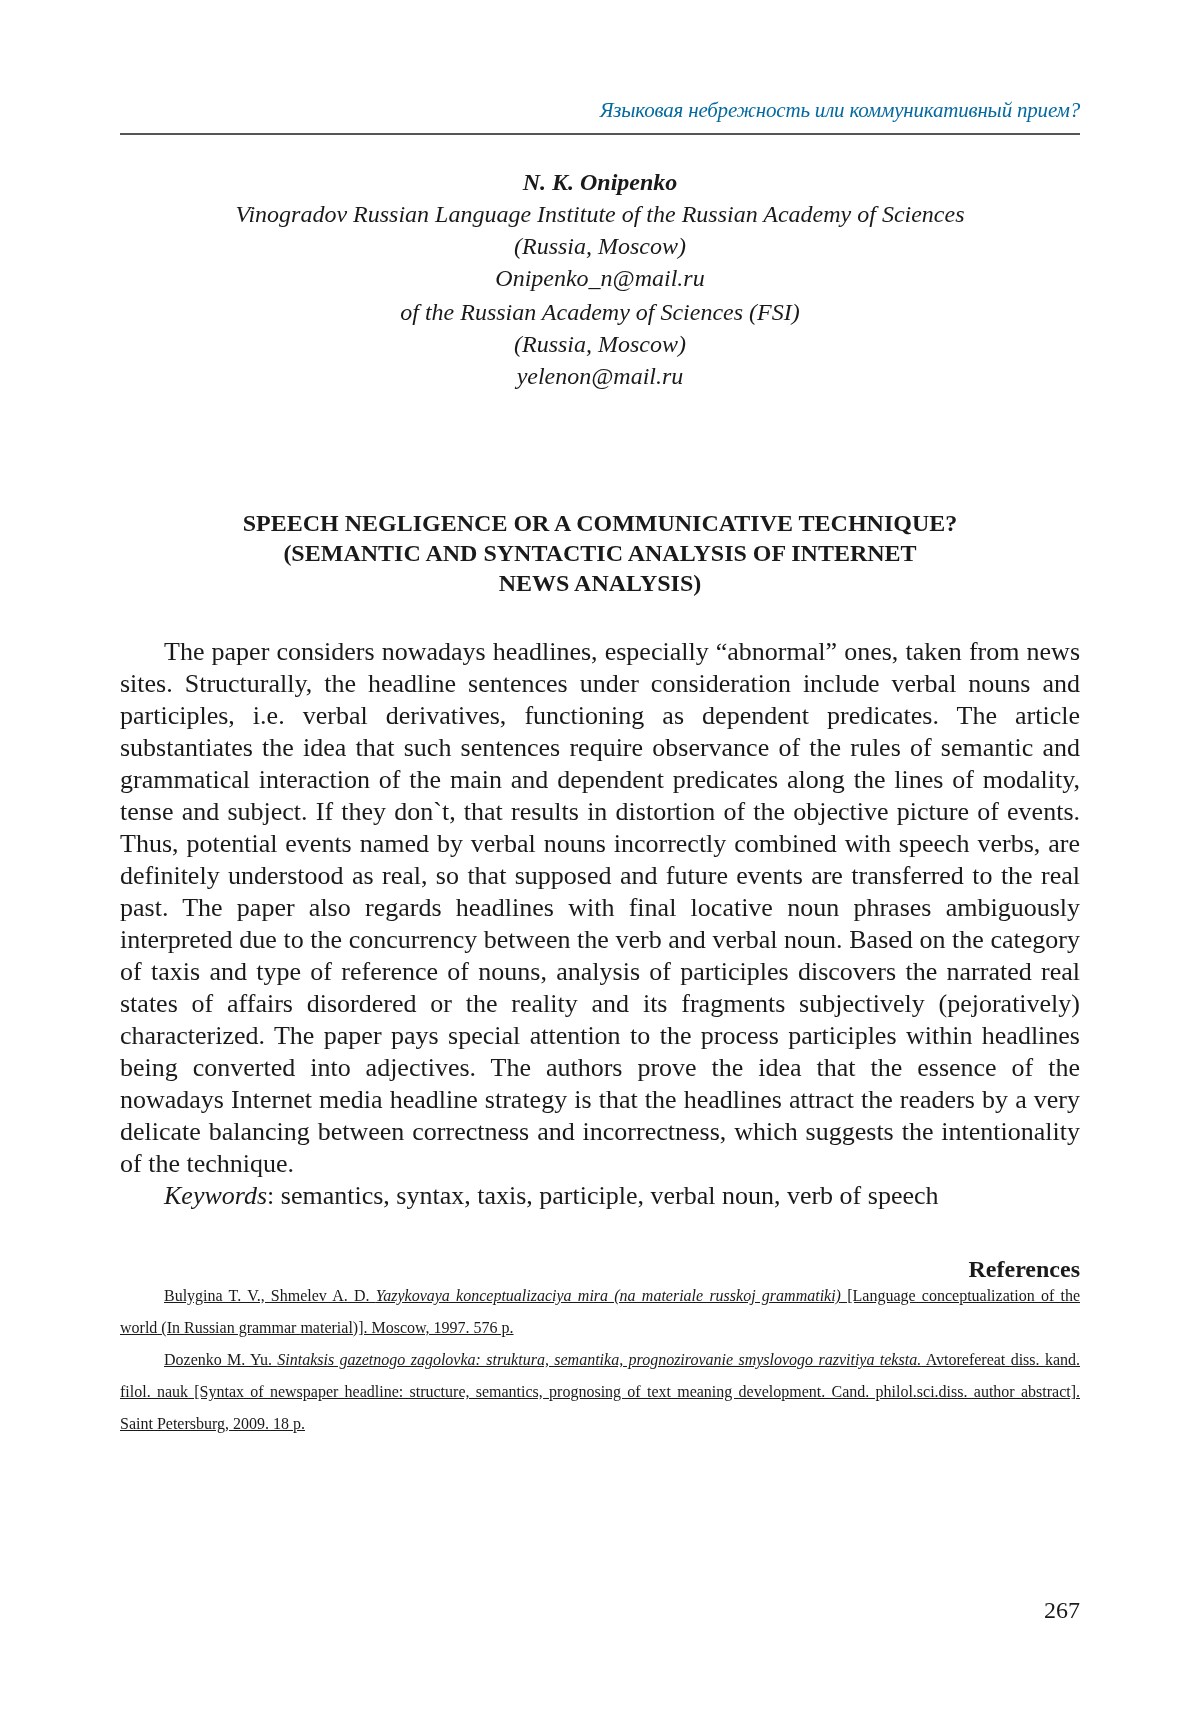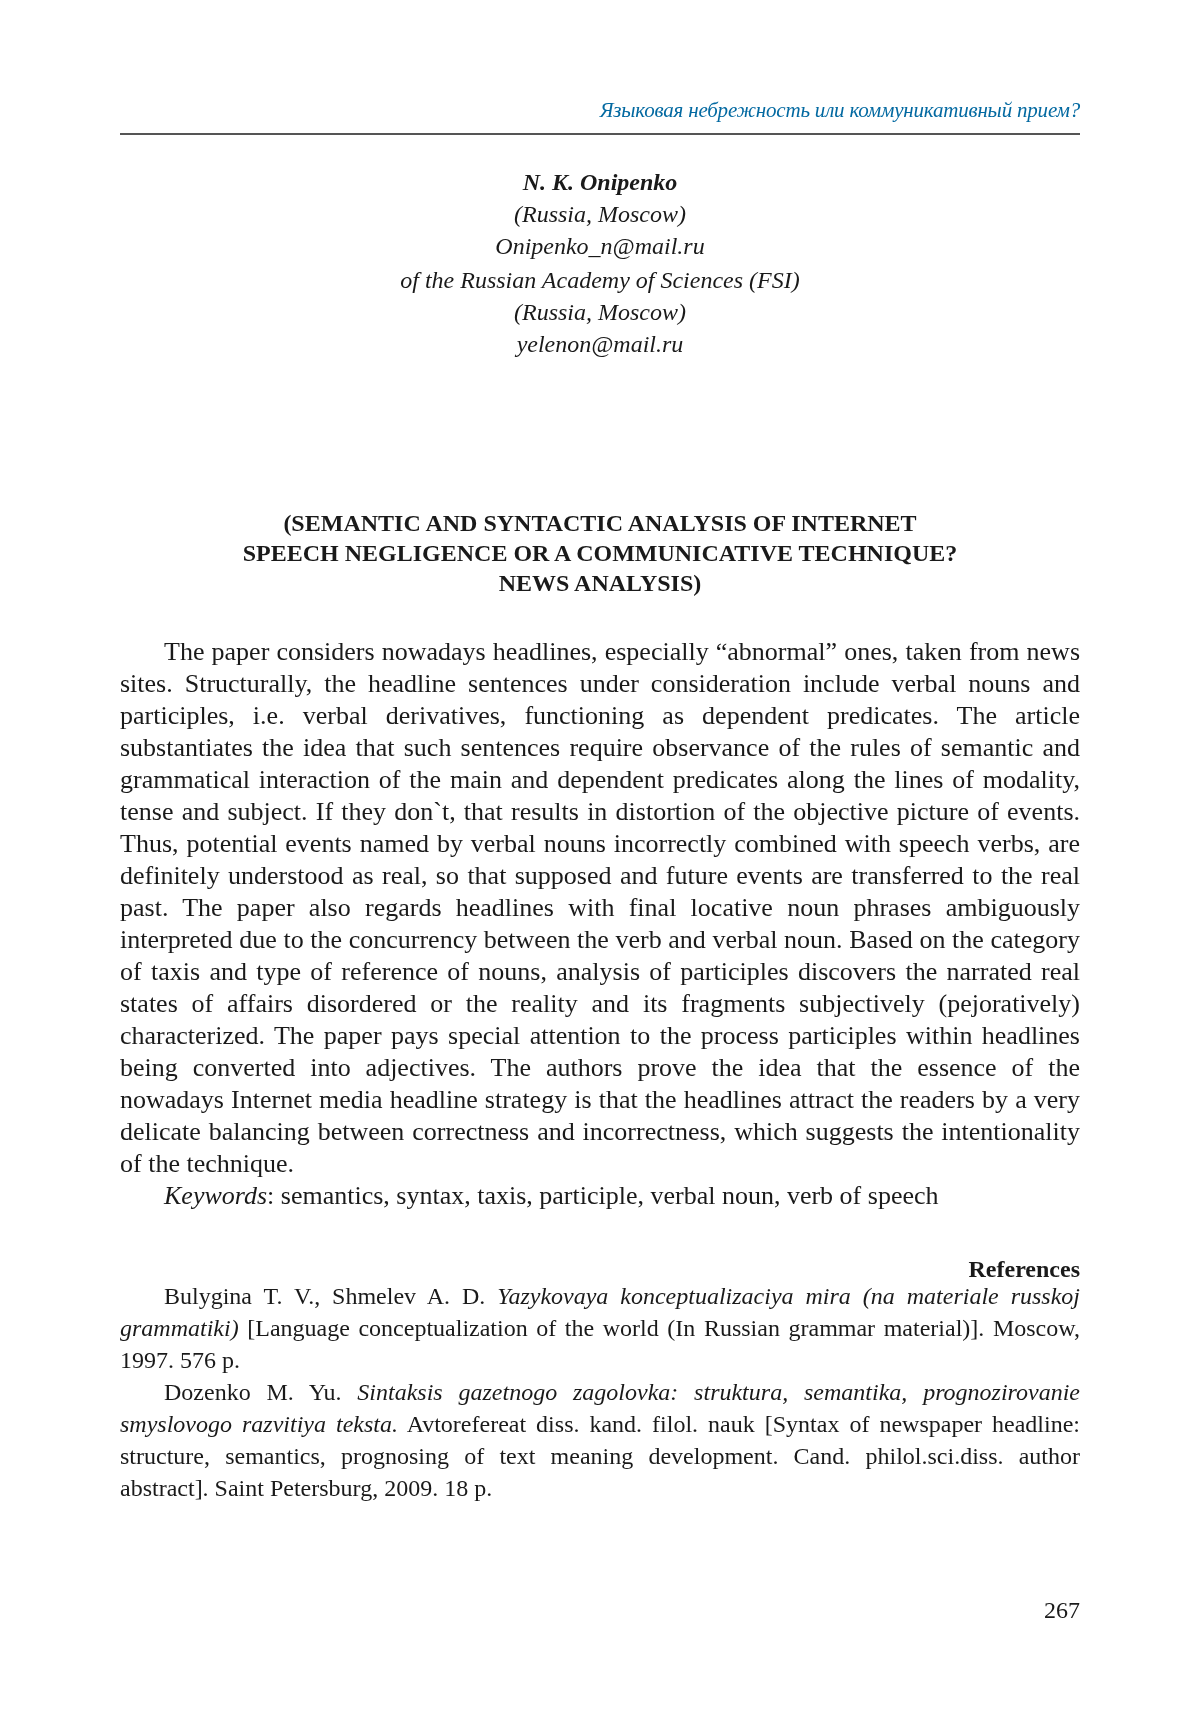--- a/index.html
+++ b/index.html
@@ -16,49 +16,50 @@
   .title { position: absolute; top: 508px; left: 0; width: 960px; text-align: center;
            font-weight: bold; font-size: 24px; line-height: 30px; }
   .title div { white-space: nowrap; }
   .abstract { position: absolute; top: 636px; left: 0; width: 960px; font-size: 26px;
               line-height: 32px; text-align: justify; hyphens: manual; }
   .abstract p { margin: 0; text-indent: 44px; }
   .keywords { margin: 0; text-indent: 44px; }
   .keywords .kw-label { font-style: italic; }
   .refs-title { position: absolute; top: 1232px; left: 0; width: 960px; text-align: right;
                 font-weight: bold; font-size: 24px; margin-top: 24px; }
-  .refs { position: absolute; top: 1280px; left: 0; width: 960px; font-size: 24px;
-          line-height: 32px; text-align: justify; }
+  .refs { position: absolute; top: 1280px; left: 0; width: 960px; font-size: 16px;
+          line-height: 32px; text-align: justify; text-decoration: underline; }
   .refs p { margin: 0; text-indent: 44px; }
   .refs .it { font-style: italic; }
   .page-number { position: absolute; top: 1597px; right: 0; font-size: 24px; }
 </style>
 </head>
 <body>
 
 <div class="page">
   <div class="running-head">Языковая небрежность или коммуникативный прием?</div>
   <div class="head-rule"></div>
 
   <div class="authors">
     <div class="block">
       <div class="name">N. K. Onipenko</div>
+      <div>Vinogradov Russian Language Institute of the Russian Academy of Sciences</div>
       <div>(Russia, Moscow)</div>
       <div>Onipenko_n@mail.ru</div>
     </div>
     <div class="block">
       <div>of the Russian Academy of Sciences (FSI)</div>
       <div>(Russia, Moscow)</div>
       <div>yelenon@mail.ru</div>
     </div>
   </div>
 
   <div class="title">
+    <div>SPEECH NEGLIGENCE OR A COMMUNICATIVE TECHNIQUE?</div>
     <div>(SEMANTIC AND SYNTACTIC ANALYSIS OF INTERNET</div>
-    <div>SPEECH NEGLIGENCE OR A COMMUNICATIVE TECHNIQUE?</div>
     <div>NEWS ANALYSIS)</div>
   </div>
 
   <div class="abstract">
     <p>The paper considers nowadays headlines, especially “abnormal” ones, taken from news sites. Structurally, the headline sentences under consideration include verbal nouns and participles, i.e. verbal derivatives, functioning as dependent predicates. The article substantiates the idea that such sentences require observance of the rules of semantic and grammatical interaction of the main and dependent predicates along the lines of modal­ity, tense and subject. If they don`t, that results in distortion of the objective picture of events. Thus, potential events named by verbal nouns incorrectly combined with speech verbs, are definitely understood as real, so that supposed and future events are transferred to the real past. The paper also regards headlines with final locative noun phrases am­biguously interpreted due to the concurrency between the verb and verbal noun. Based on the category of taxis and type of reference of nouns, analysis of participles discovers the narrated real states of affairs disordered or the reality and its fragments subjectively (pejoratively) characterized. The paper pays special attention to the process participles within headlines being converted into adjectives. The authors prove the idea that the es­sence of the nowadays Internet media headline strategy is that the headlines attract the readers by a very delicate balancing between correctness and incorrectness, which sug­gests the intentionality of the technique.</p>
     <p class="keywords"><span class="kw-label">Keywords</span><span>: semantics, syntax, taxis, participle, verbal noun, verb of speech</span></p>
   </div>
 
   <div class="refs-title">References</div>
 

